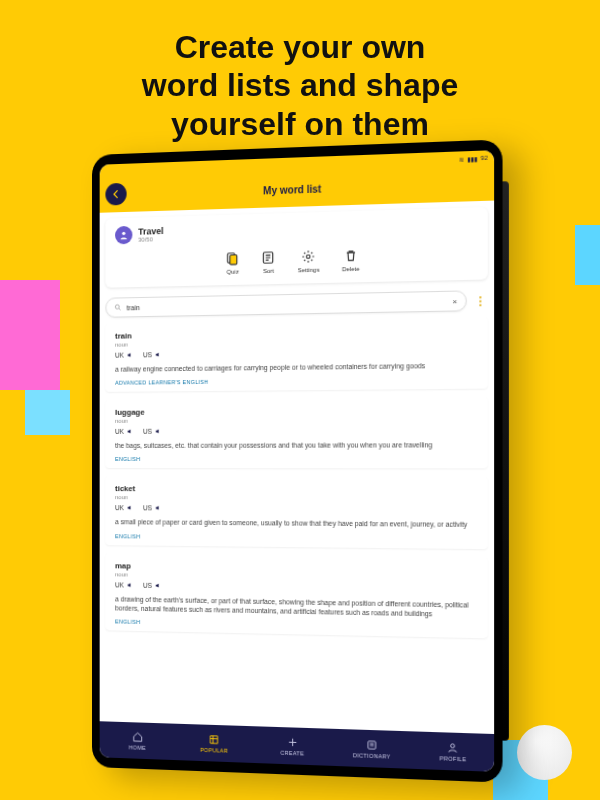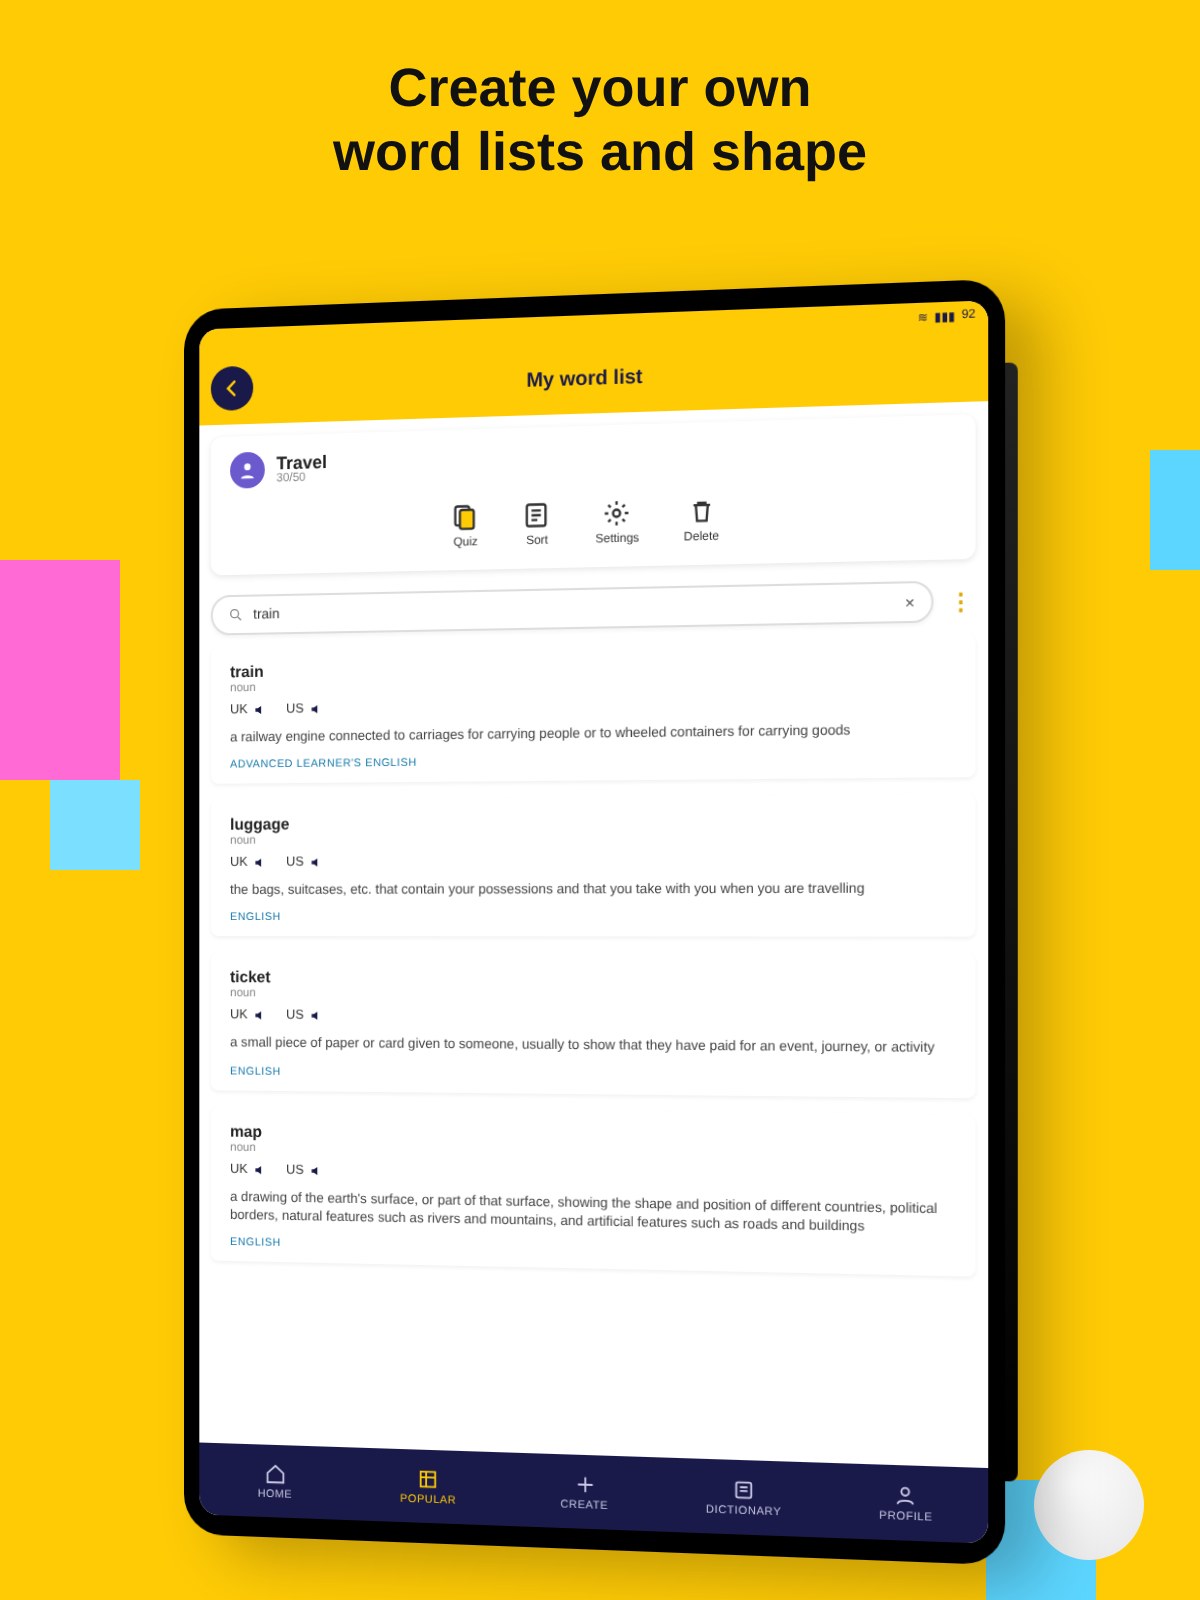--- a/index.html
+++ b/index.html
@@ -3,21 +3,21 @@
 <meta charset="utf-8">
 <style>
   * { box-sizing: border-box; margin: 0; padding: 0; }
   html, body { width: 600px; height: 800px; overflow: hidden; font-family: -apple-system, Helvetica, Arial, sans-serif; }
   .stage {
     width: 600px; height: 800px; background: #ffcb05; position: relative;
   }
   .headline {
     position: absolute; top: 28px; left: 0; right: 0;
     text-align: center; font-weight: 800; color: #111;
-    font-size: 27px; line-height: 1.2;
+    font-size: 32px; line-height: 1.2;
   }
   
   .sq-pink { position:absolute; left:0; top:280px; width:60px; height:110px; background:#ff6ad5; }
   .sq-cyan-l { position:absolute; left:25px; top:390px; width:45px; height:45px; background:#7be0ff; }
   .sq-cyan-r { position:absolute; right:0; top:225px; width:25px; height:60px; background:#5cd6ff; }
   .sq-cyan-br { position:absolute; right:52px; bottom:-20px; width:55px; height:80px; background:#5cd6ff; }
   .ball { position:absolute; right:28px; bottom:20px; width:55px; height:55px; border-radius:50%; background:radial-gradient(circle at 35% 30%,#fff,#e5e5e5); }
 
   
   .tablet-wrap {
@@ -93,20 +93,21 @@
   .nav-item.active .nl { color:#ffcb05; }
   .nav-item.active svg path, .nav-item.active svg rect, .nav-item.active svg circle { stroke:#ffcb05; }
 </style>
 </head>
 <body>
 
 <div class="stage">
   <div class="headline">
     <div>Create your own</div>
     <div>word lists and shape</div>
+    <div>yourself on them</div>
   </div>
 
   <div class="sq-pink"></div>
   <div class="sq-cyan-l"></div>
   <div class="sq-cyan-r"></div>
   <div class="sq-cyan-br"></div>
   <div class="ball"></div>
 
   <div class="tablet-wrap">
     <div class="tablet">

